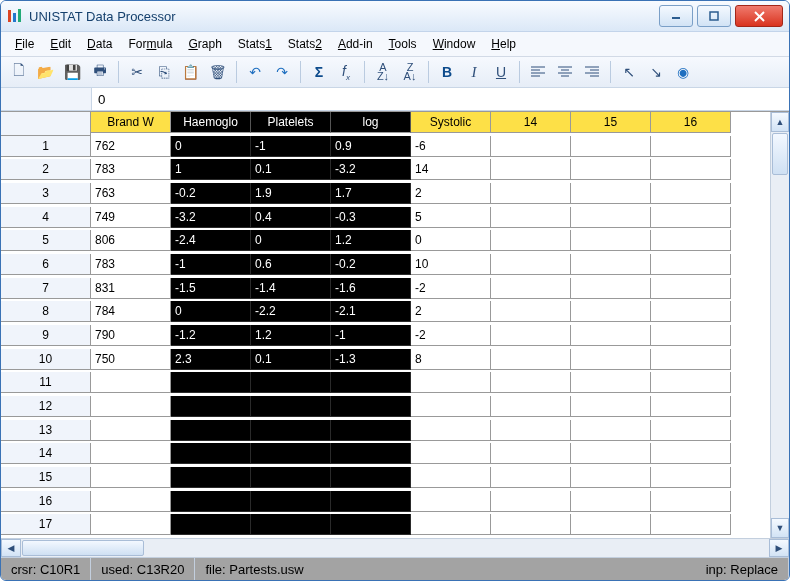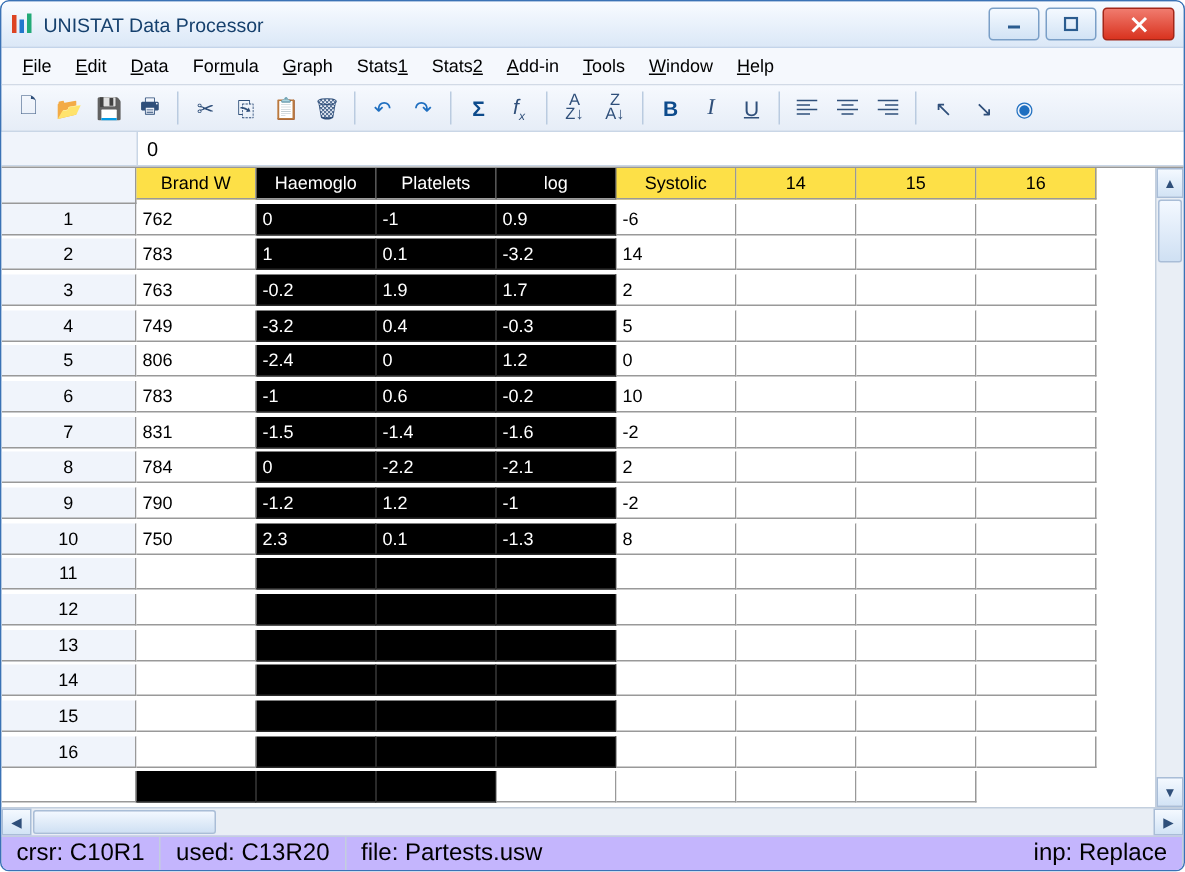--- a/index.html
+++ b/index.html
@@ -31,21 +31,21 @@
   .cell.dark{background:#000;color:#fff;border-right:1px solid #2a2a2a;border-bottom:1px solid #2a2a2a;}
   .corner{background:#f0f4fb;border-right:1px solid #999;border-bottom:1px solid #999;}
   .vscroll{width:18px;background:#e9eef5;border-left:1px solid #c3cfde;display:flex;flex-direction:column;}
   .vs-btn{height:18px;background:linear-gradient(#f4f9ff,#d2e3f5);border:1px solid #a9bdd7;display:flex;align-items:center;justify-content:center;font-size:9px;color:#2f4f7a;}
   .vs-thumb{height:40px;margin:1px;border:1px solid #a9bdd7;border-radius:2px;background:linear-gradient(#f3f8ff,#cfe0f3);}
   .vs-track{flex:1}
   .hscroll{height:18px;background:#e9eef5;border-top:1px solid #c3cfde;display:flex;}
   .hs-btn{width:18px;background:linear-gradient(#f4f9ff,#d2e3f5);border:1px solid #a9bdd7;display:flex;align-items:center;justify-content:center;font-size:9px;color:#2f4f7a;}
   .hs-thumb{width:120px;margin:1px;border:1px solid #a9bdd7;border-radius:2px;background:linear-gradient(#f3f8ff,#cfe0f3);}
   .hs-track{flex:1}
-  .statusbar{height:22px;background:#c4b5fd;border-top:1px solid #c3cfde;display:flex;align-items:center;font-size:16px;}
+  .statusbar{height:22px;background:#a3a3a3;border-top:1px solid #c3cfde;display:flex;align-items:center;font-size:13px;}
   .status-pane{padding:0 10px;height:100%;display:flex;align-items:center;border-right:1px solid #c3cfde;}
 </style>
 </head>
 <body>
 
 <div class="window">
 
   <div class="titlebar">
     <svg class="app-icon" viewBox="0 0 16 16">
       <rect x="1" y="2" width="3" height="12" fill="#d42"></rect>
@@ -334,20 +334,21 @@
         <div class="cell"></div>
         <div class="rh">16</div>
         <div class="cell"></div>
         <div class="cell dark"></div>
         <div class="cell dark"></div>
         <div class="cell dark"></div>
         <div class="cell"></div>
         <div class="cell"></div>
         <div class="cell"></div>
         <div class="cell"></div>
+        <div class="rh">17</div>
         <div class="cell"></div>
         <div class="cell dark"></div>
         <div class="cell dark"></div>
         <div class="cell dark"></div>
         <div class="cell"></div>
         <div class="cell"></div>
         <div class="cell"></div>
         <div class="cell"></div>
       </div>
     <div class="vscroll">

